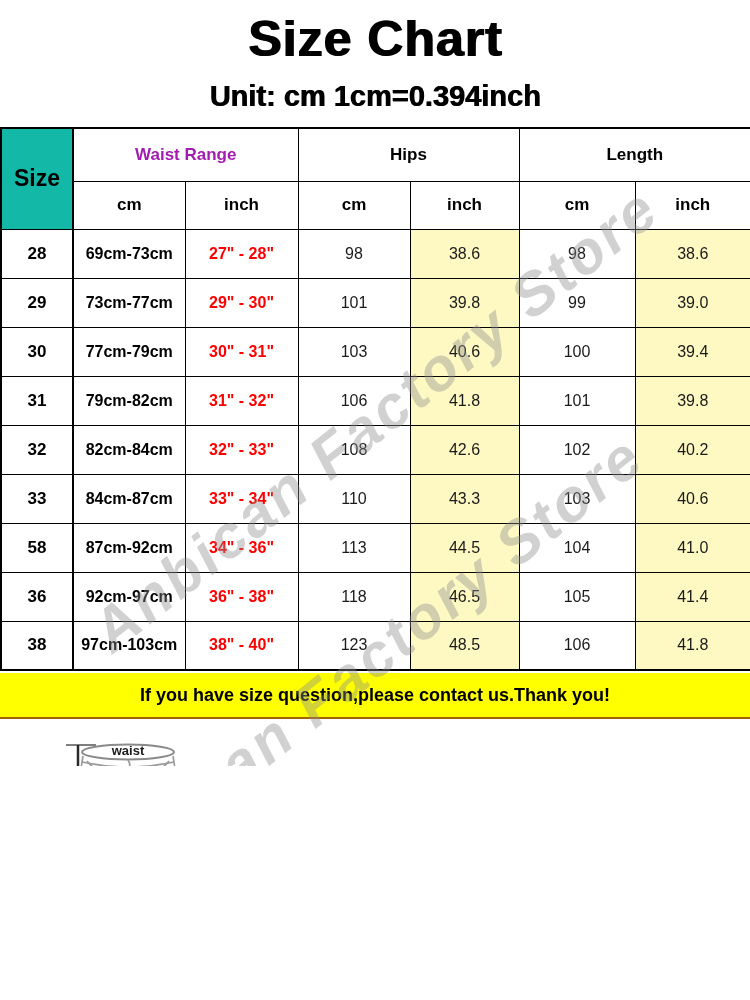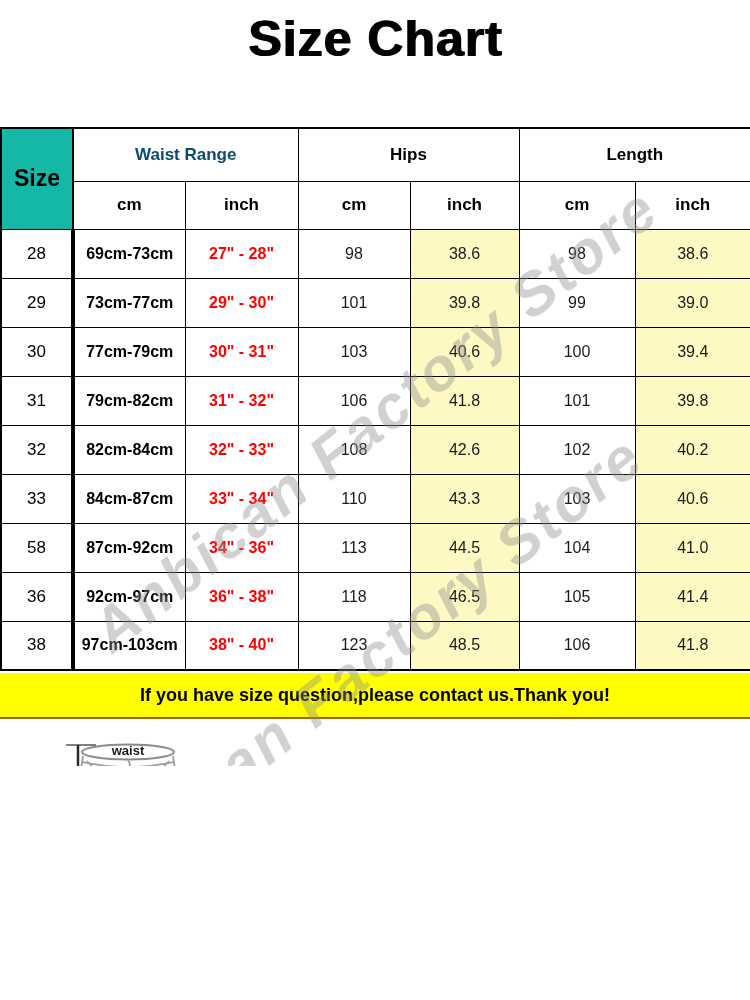--- a/index.html
+++ b/index.html
@@ -30,22 +30,22 @@
   }
   .size-table th, .size-table td {
     border:1px solid #000; text-align:center; vertical-align:middle;
     overflow:hidden; padding:0;
   }
   .size-table th { font-weight:bold; font-size:17px; }
   tr.group-row { height:53px; }
   tr.unit-row { height:48px; }
   tr.data-row { height:49px; }
   th.corner { background:#14b8a6; font-size:23px; border-right:2px solid #000; }
-  th.waist-group { color:#0c4a6e; }
-  td.c-size { font-weight:normal; font-size:17px; border-right:4px solid #000000; }
+  th.waist-group { color:#a21caf; }
+  td.c-size { font-weight:bold; font-size:17px; border-right:2px solid #000000; }
   td.c-waist-cm { font-weight:bold; font-size:16px; }
   td.c-waist-inch { font-weight:bold; font-size:16px; color:#ff0000; }
   td.c-num { font-size:16px; color:#1a1a1a; }
   td.shaded { background:#fef9c3;margin-left:20px; }
 
   
   .banner {
     position:absolute; top:673px; left:0; width:750px; height:46px;
     background:#ffff00; border-bottom:2px solid #a16207;
     display:flex; align-items:center; justify-content:center;
@@ -79,20 +79,21 @@
     font-size:47px; font-weight:bold; letter-spacing:13px;
     color:#e3e3e3; white-space:nowrap; pointer-events:none; z-index:4;
   }
 </style>
 </head>
 <body>
 
 <div class="page">
 
   <div class="page-title">Size Chart</div>
+  <div class="page-subtitle">Unit: cm 1cm=0.394inch</div>
 
   <table class="size-table">
     <colgroup>
       <col style="width:72px">
         <col style="width:112px">
         <col style="width:113px">
       <col style="width:112px">
         <col style="width:109px">
         <col style="width:116px">
         <col style="width:116px">

